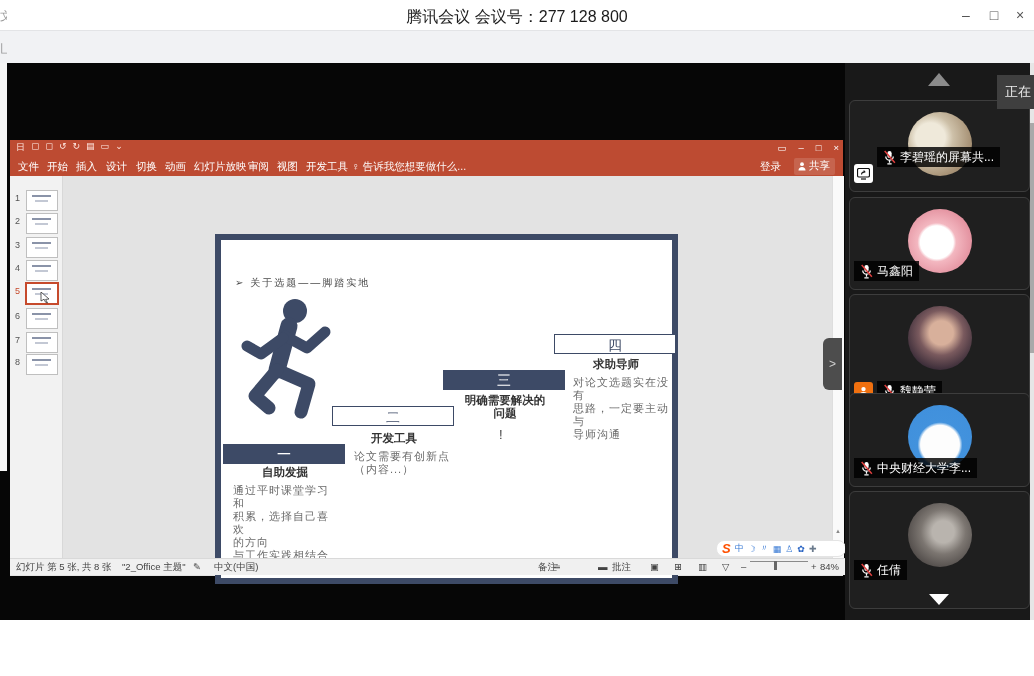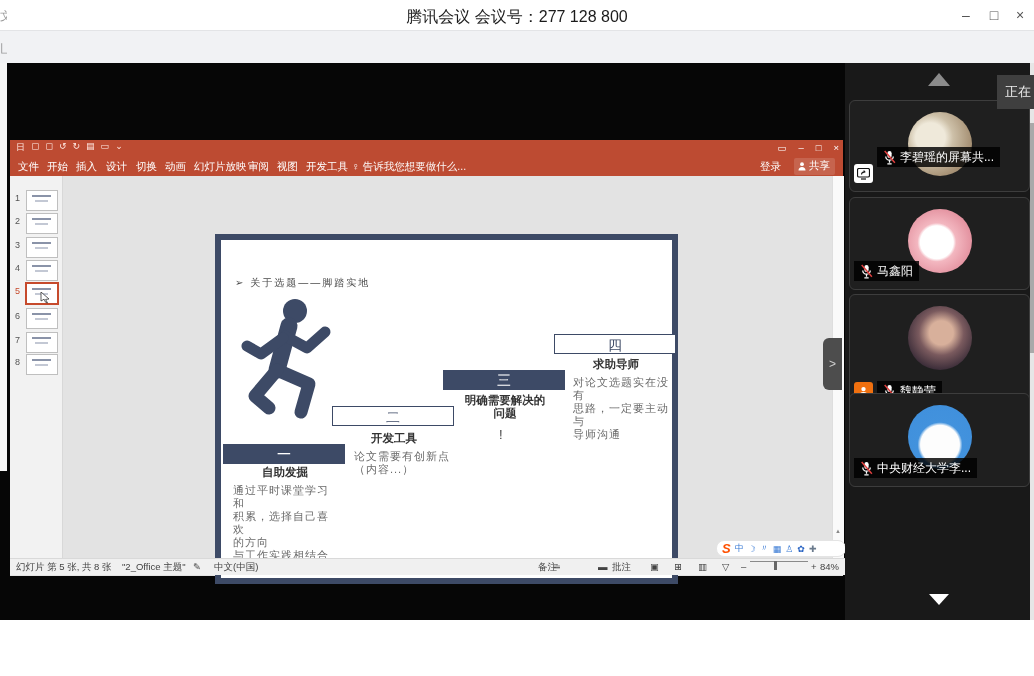--- a/index.html
+++ b/index.html
@@ -366,20 +366,32 @@
         <svg width="13" height="15" viewBox="0 0 24 28">
             <rect x="8" y="2" width="8" height="13" rx="4" fill="#fff"></rect>
             <path d="M5 12a7 7 0 0 0 14 0" stroke="#fff" stroke-width="2.4" fill="none"></path>
             <path d="M12 19v5M8 26h8" stroke="#fff" stroke-width="2.4"></path>
             <path d="M3 2l19 22" stroke="#e0403f" stroke-width="2.8"></path>
           </svg>
         <span>中央财经大学李...</span>
       </div>
     </div>
 
+    <div class="tile" style="top:428px;height:118px;">
+      <div class="avatar av5"></div>
+      <div class="namebar" style="left:4px;bottom:28px;">
+        <svg width="13" height="15" viewBox="0 0 24 28">
+            <rect x="8" y="2" width="8" height="13" rx="4" fill="#fff"></rect>
+            <path d="M5 12a7 7 0 0 0 14 0" stroke="#fff" stroke-width="2.4" fill="none"></path>
+            <path d="M12 19v5M8 26h8" stroke="#fff" stroke-width="2.4"></path>
+            <path d="M3 2l19 22" stroke="#e0403f" stroke-width="2.8"></path>
+          </svg>
+        <span>任倩</span>
+      </div>
+    </div>
 
     <div class="tri-down"></div>
     <div class="scrollbar">
         <div class="scrollthumb"></div>
       </div>
   </div>
 
   <div class="abs bottombar">
     
     

